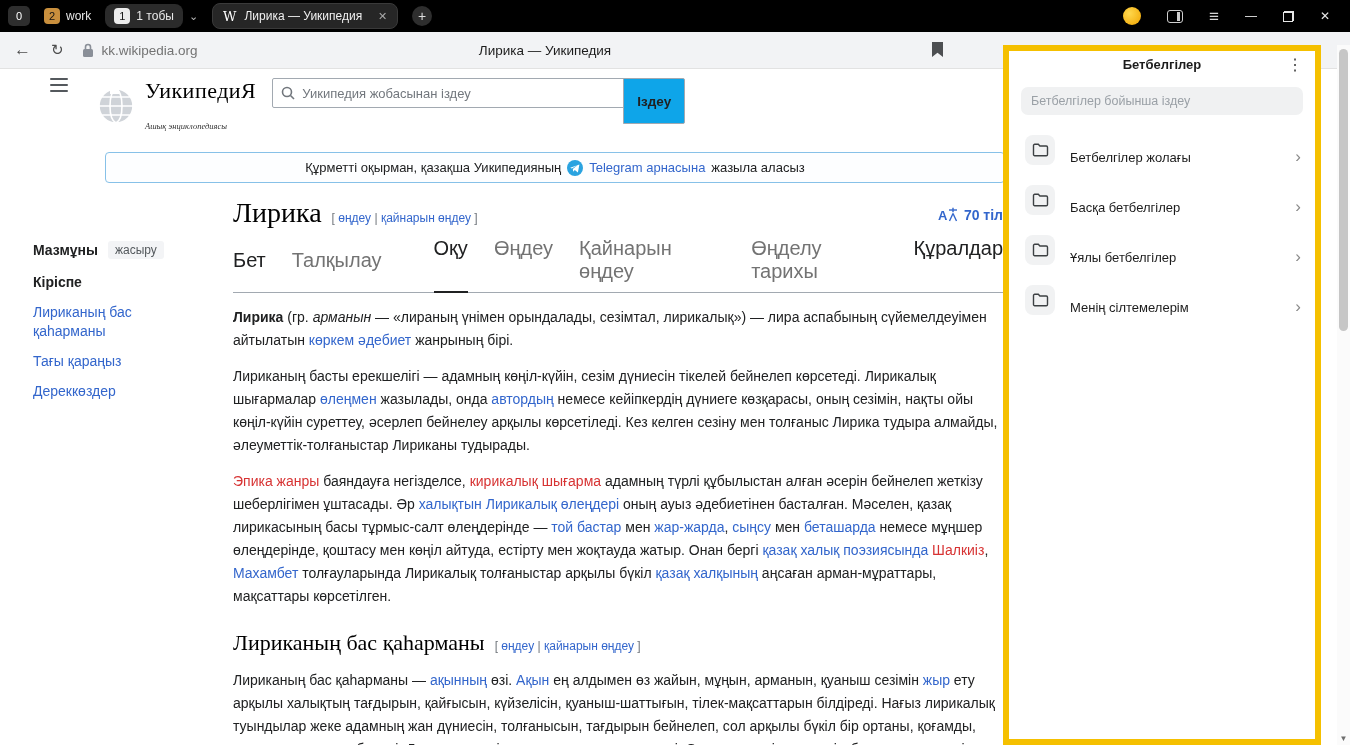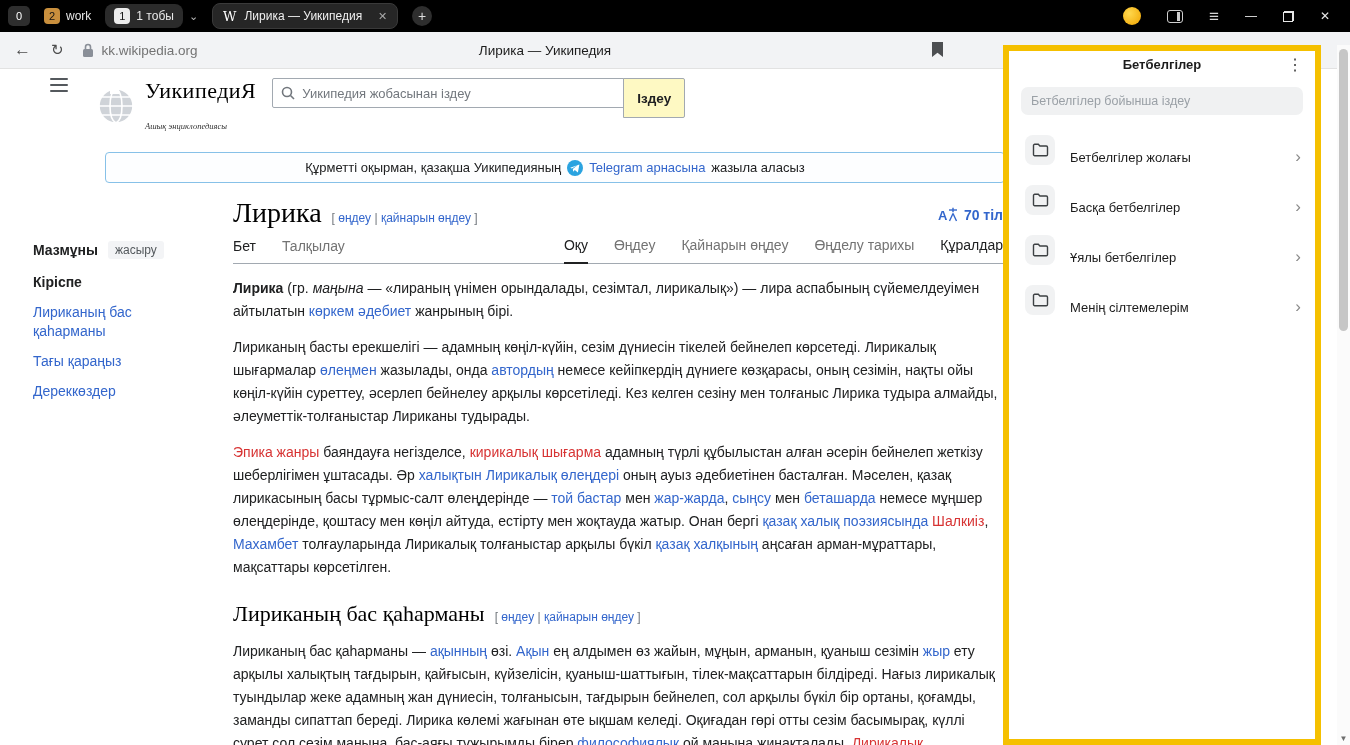--- a/index.html
+++ b/index.html
@@ -52,21 +52,21 @@
   .wham { display:flex; flex-direction:column; gap:4px; width:18px; }
   .wham i { display:block; height:2px; background:#54595d; border-radius:1px; }
   .logo { margin-left:28px; display:flex; align-items:center; gap:9px; }
   .logo-t1 { font-family:"Liberation Serif", serif; font-size:22px; color:#000; letter-spacing:.5px; }
   .logo-t2 { font-family:"Liberation Serif", serif; font-size:8.5px; font-style:italic; color:#333; margin-top:17px; }
   .search-wrap { margin-left:16px; display:flex; }
   .search-box { width:352px; height:30px; border:1px solid #a2a9b1; border-radius:2px 0 0 2px;
                 display:flex; align-items:center; padding:0 8px; gap:7px; background:#fff; }
   .search-box input { border:none; outline:none; flex:1; font-size:13px; font-family:inherit; color:#202122; }
   .search-box input::placeholder { color:#72777d; }
-  .search-btn { height:40px; border:1px solid #a2a9b1; margin-left:-1px; background:#fef9c3;
+  .search-btn { height:46px; border:1px solid #a2a9b1; margin-left:-1px; background:#0ea5e9;
                 border-radius:0 2px 2px 0; padding:0 13px; font-size:13.5px; font-weight:600;
                 color:#202122; font-family:inherit; }
 
   
   .banner { margin:14px 0 0 105px; width:900px; height:31px; border:1px solid #87c1e8; border-radius:4px;
             background:#fdfeff; display:flex; align-items:center; justify-content:center; gap:6px;
             font-size:13px; color:#202122; }
   .tg-ico { display:flex; }
   .blue-lnk { color:#3366cc; }
 
@@ -79,22 +79,22 @@
   .toc-items { margin-top:14px; display:flex; flex-direction:column; gap:11px; font-size:14px; width:150px; }
   .toc-item { color:#3366cc; line-height:1.35; }
   .toc-item.active { color:#202122; font-weight:bold; }
   .main { width:770px; }
   .title-row { display:flex; align-items:baseline; }
   .h1 { font-family:"Liberation Serif", serif; font-size:28px; font-weight:400; color:#000; }
   .editlinks { margin-left:10px; font-size:12px; color:#72777d; }
   .editlinks .e-lnk { color:#3366cc; }
   .lang-btn { margin-left:auto; display:flex; align-items:center; gap:6px; color:#36c;
               font-weight:bold; font-size:14px; }
-  .page-tabs { display:flex; align-items:flex-end; border-bottom:1px solid #a2a9b1; margin-top:8px;
-               font-size:14px; }
+  .page-tabs { display:flex; align-items:center; border-bottom:1px solid #a2a9b1; margin-top:8px;
+               font-size:20px; }
   .ptab { padding:0 0 9px 0; margin-right:26px; color:#737373; }
   .ptab.dark { color:#202122; }
   .ptab.active { color:#202122; border-bottom:2px solid #202122; margin-bottom:-1px; }
   .ptabs-right { margin-left:auto; display:flex; }
   .ptabs-right .ptab { margin-right:0; margin-left:26px; }
   .para { font-size:14px; line-height:23px; margin-top:13px; color:#202122; }
   .seg-b { font-weight:bold; }
   .seg-i { font-style:italic; }
   .seg-l { color:#3366cc; }
   .seg-r { color:#d73333; }
@@ -262,21 +262,21 @@
           <span class="ptab">Талқылау</span>
           <div class="ptabs-right">
             <span class="ptab active">Оқу</span>
             <span class="ptab">Өңдеу</span>
             <span class="ptab">Қайнарын өңдеу</span>
             <span class="ptab">Өңделу тарихы</span>
             <span class="ptab dark">Құралдар</span>
           </div>
         </div>
 
-        <p class="para"><span class="seg-b">Лирика</span><span> (гр. </span><span class="seg-i">маңына</span><span> — «лираның үнімен орындалады, сезімтал, лирикалық») — лира аспабының сүйемелдеуімен айтылатын </span><span class="seg-l">көркем әдебиет</span><span> жанрының бірі.</span></p>
+        <p class="para"><span class="seg-b">Лирика</span><span> (гр. </span><span class="seg-i">арманын</span><span> — «лираның үнімен орындалады, сезімтал, лирикалық») — лира аспабының сүйемелдеуімен айтылатын </span><span class="seg-l">көркем әдебиет</span><span> жанрының бірі.</span></p>
         <p class="para"><span>Лириканың басты ерекшелігі — адамның көңіл-күйін, сезім дүниесін тікелей бейнелеп көрсетеді. Лирикалық шығармалар </span><span class="seg-l">өлеңмен</span><span> жазылады, онда </span><span class="seg-l">автордың</span><span> немесе кейіпкердің дүниеге көзқарасы, оның сезімін, нақты ойы көңіл-күйін суреттеу, әсерлеп бейнелеу арқылы көрсетіледі. Кез келген сезіну мен толғаныс Лирика тудыра алмайды, әлеуметтік-толғаныстар Лириканы тудырады.</span></p>
         <p class="para"><span class="seg-r">Эпика жанры</span><span> баяндауға негізделсе, </span><span class="seg-r">кирикалық шығарма</span><span> адамның түрлі құбылыстан алған әсерін бейнелеп жеткізу шеберлігімен ұштасады. Әр </span><span class="seg-l">халықтын</span><span> </span><span class="seg-l">Лирикалық өлеңдері</span><span> оның ауыз әдебиетінен басталған. Мәселен, қазақ лирикасының басы тұрмыс-салт өлеңдерінде — </span><span class="seg-l">той бастар</span><span> мен </span><span class="seg-l">жар-жарда</span><span>, </span><span class="seg-l">сыңсу</span><span> мен </span><span class="seg-l">беташарда</span><span> немесе мұңшер өлеңдерінде, қоштасу мен көңіл айтуда, естірту мен жоқтауда жатыр. Онан бергі </span><span class="seg-l">қазақ халық поэзиясында</span><span> </span><span class="seg-r">Шалкиіз</span><span>, </span><span class="seg-l">Махамбет</span><span> толғауларында Лирикалық толғаныстар арқылы бүкіл </span><span class="seg-l">қазақ халқының</span><span> аңсаған арман-мұраттары, мақсаттары көрсетілген.</span></p>
 
         <div class="h2-row">
           <h2 class="h2">Лириканың бас қаһарманы</h2>
           <span class="editlinks">
             <span>[</span>
             <span class="e-lnk">өңдеу</span>
             <span>|</span>
             <span class="e-lnk">қайнарын өңдеу</span>

